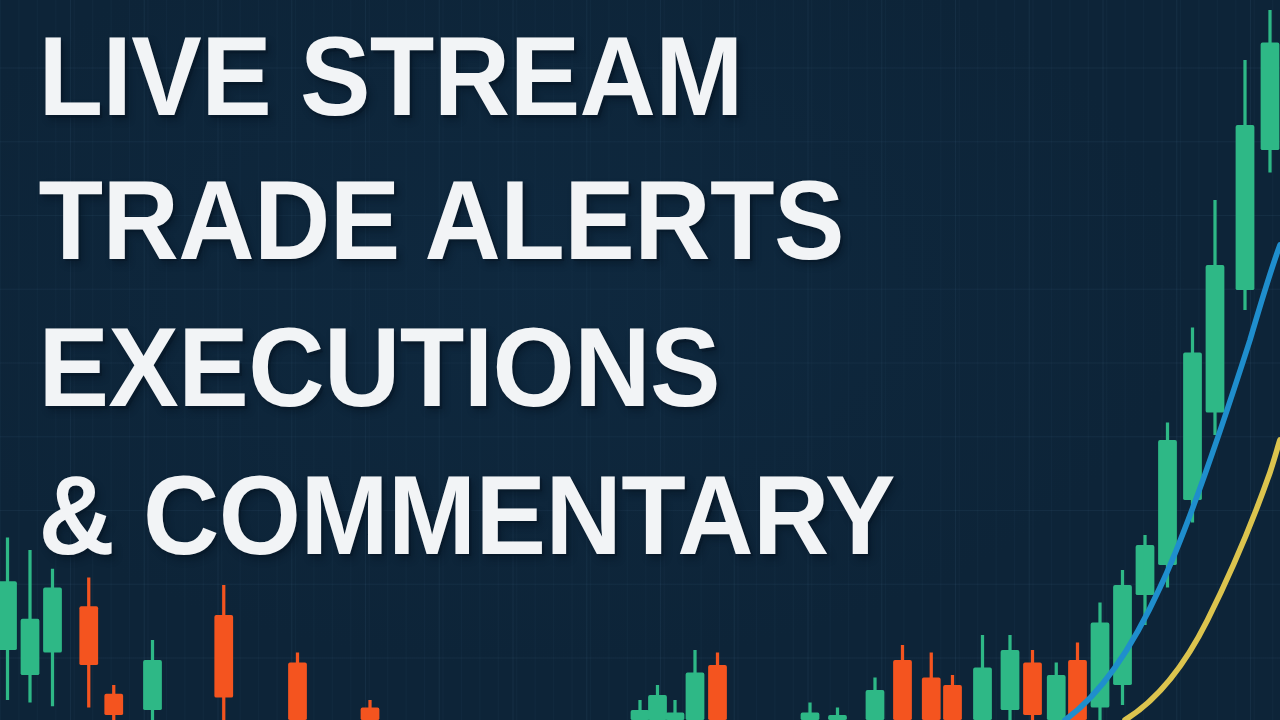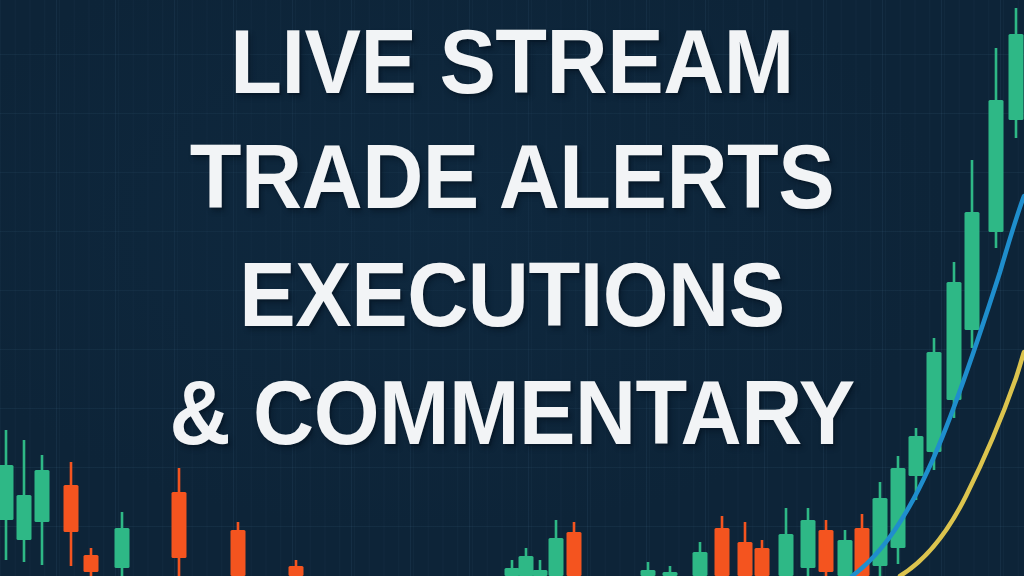--- a/index.html
+++ b/index.html
@@ -50,21 +50,21 @@
     width: 1024px;
     height: 576px;
   }
 
   
   #headline {
     position: absolute;
     left: 0;
     right: 0;
     top: 6px;
-    text-align: center;
+    text-align: left;
     z-index: 5;
     pointer-events: none;
   }
   .hl-line {
     display: block;
     color: #f2f4f6;
     font-family: "Liberation Sans Narrow", "Liberation Sans", "DejaVu Sans", sans-serif;
     font-weight: 700;
     font-size: 86px;
     line-height: 118px;

